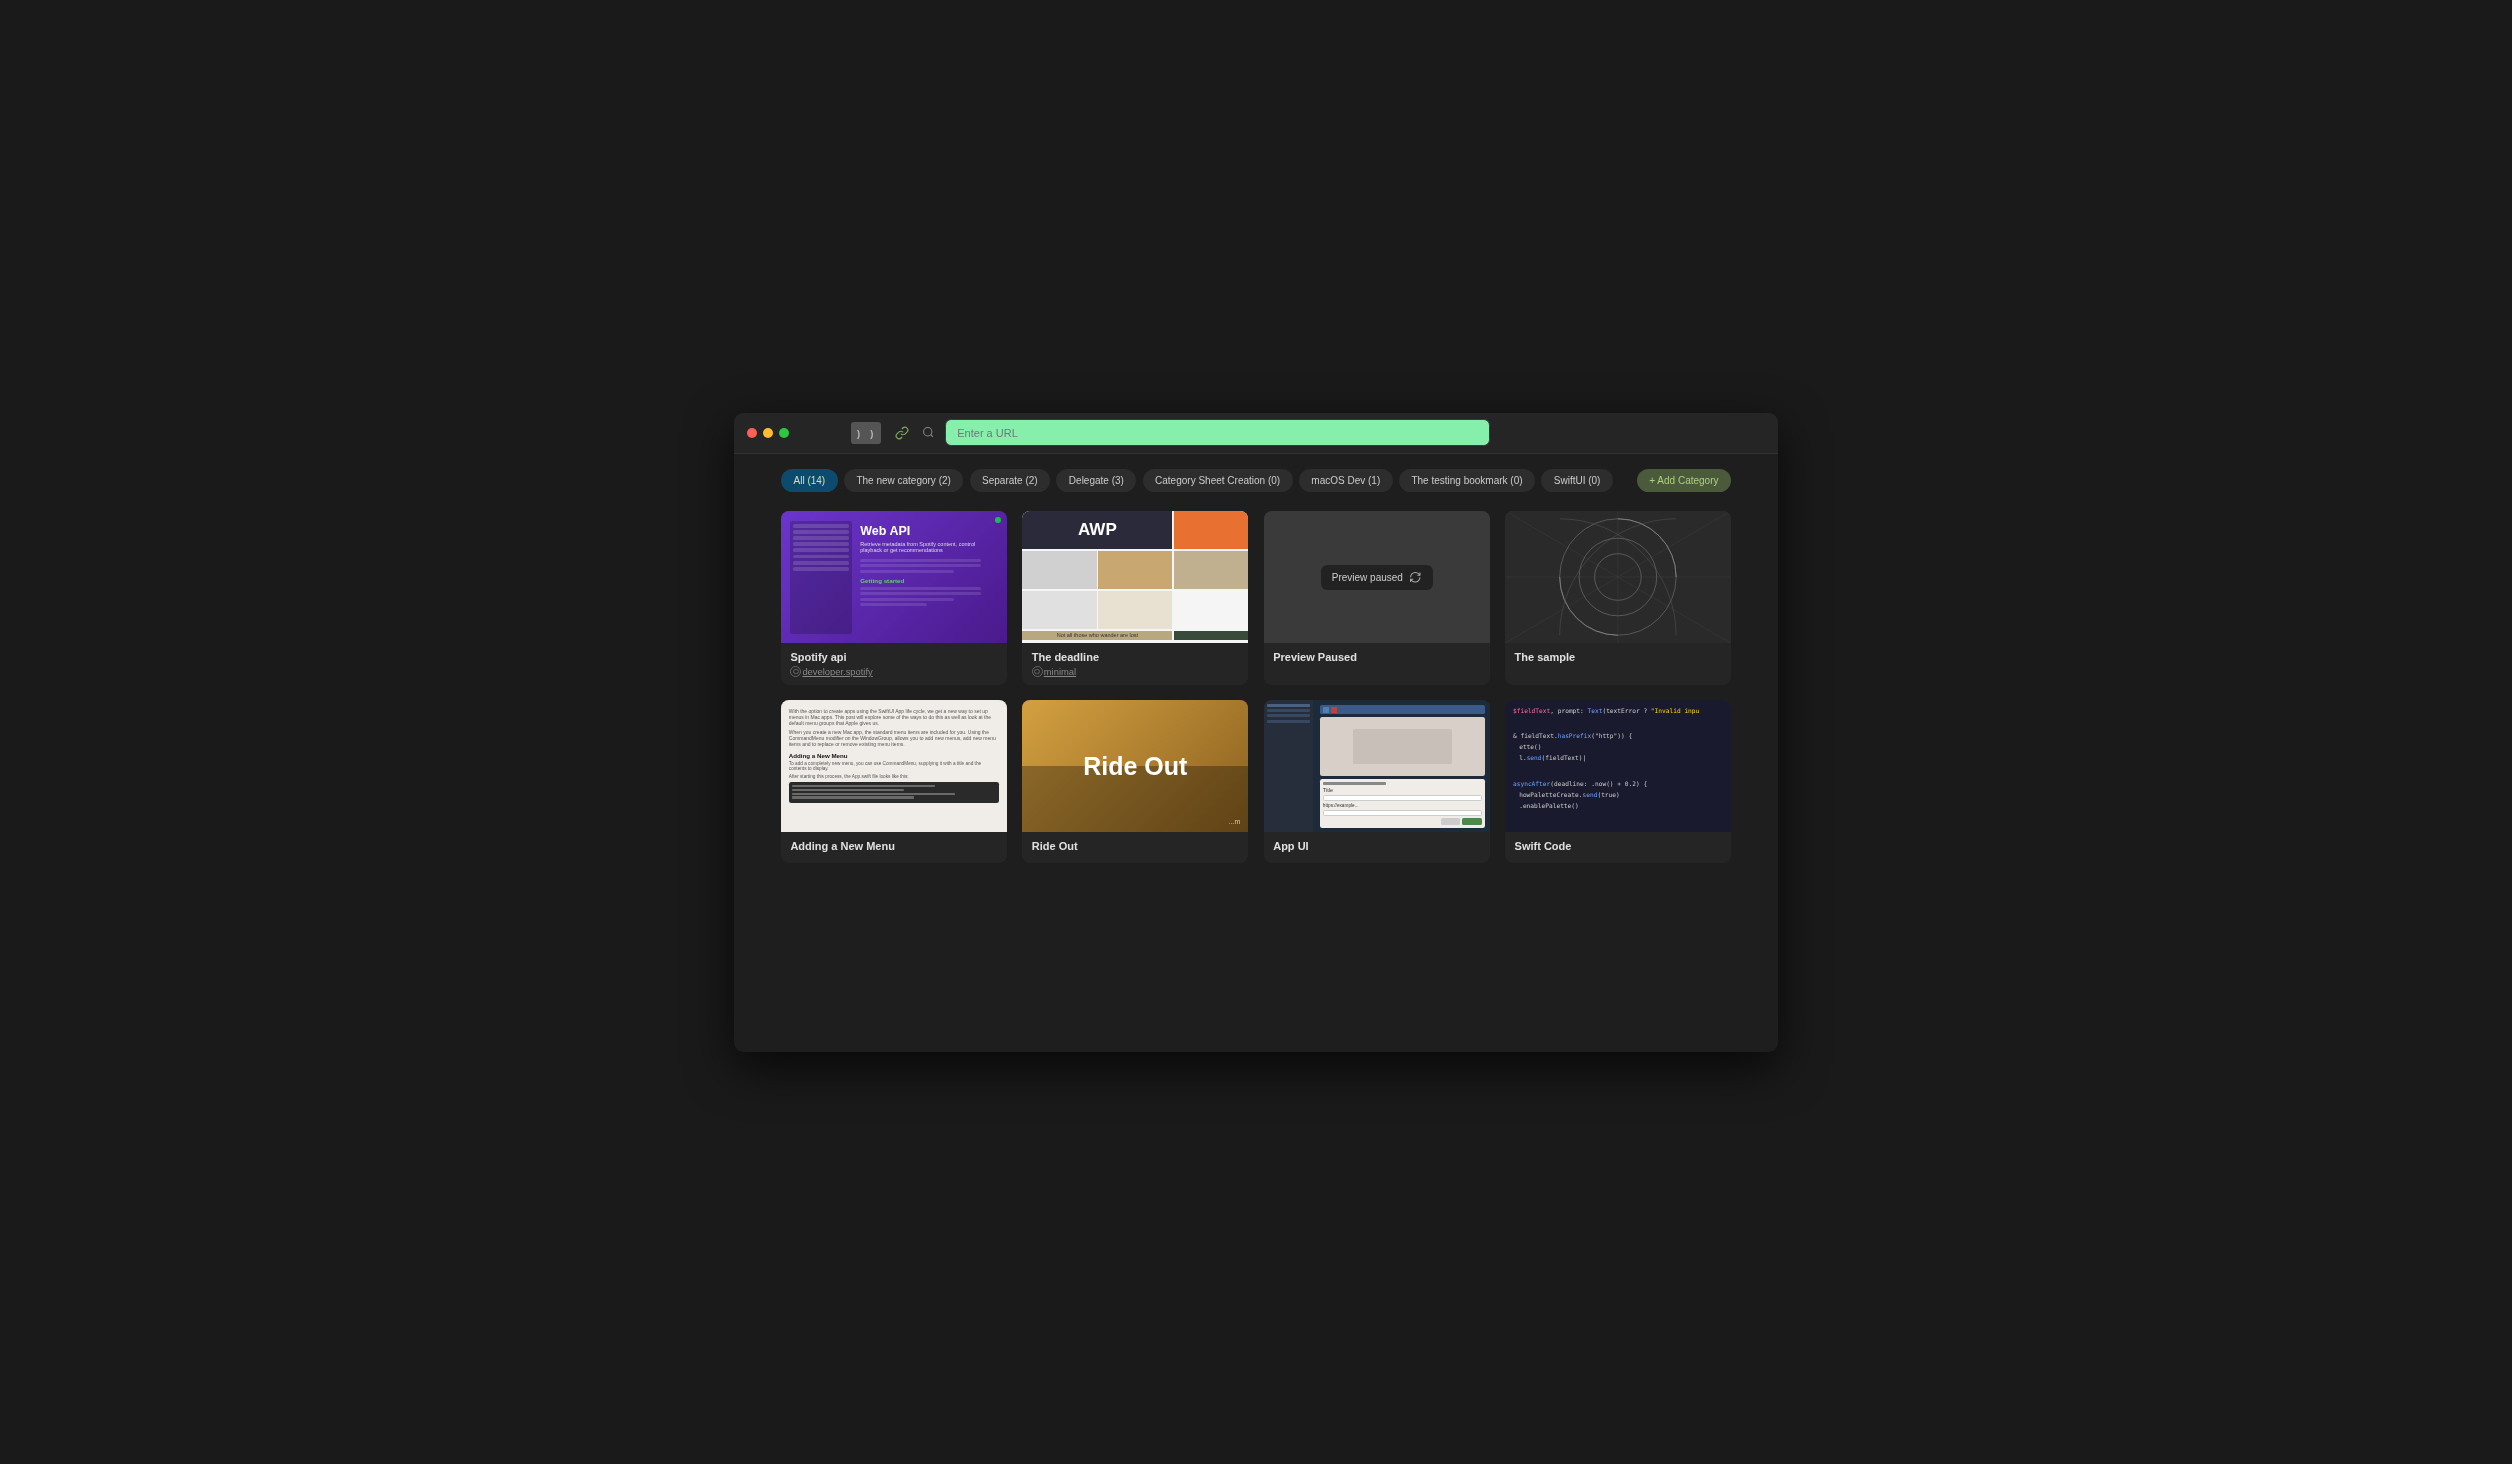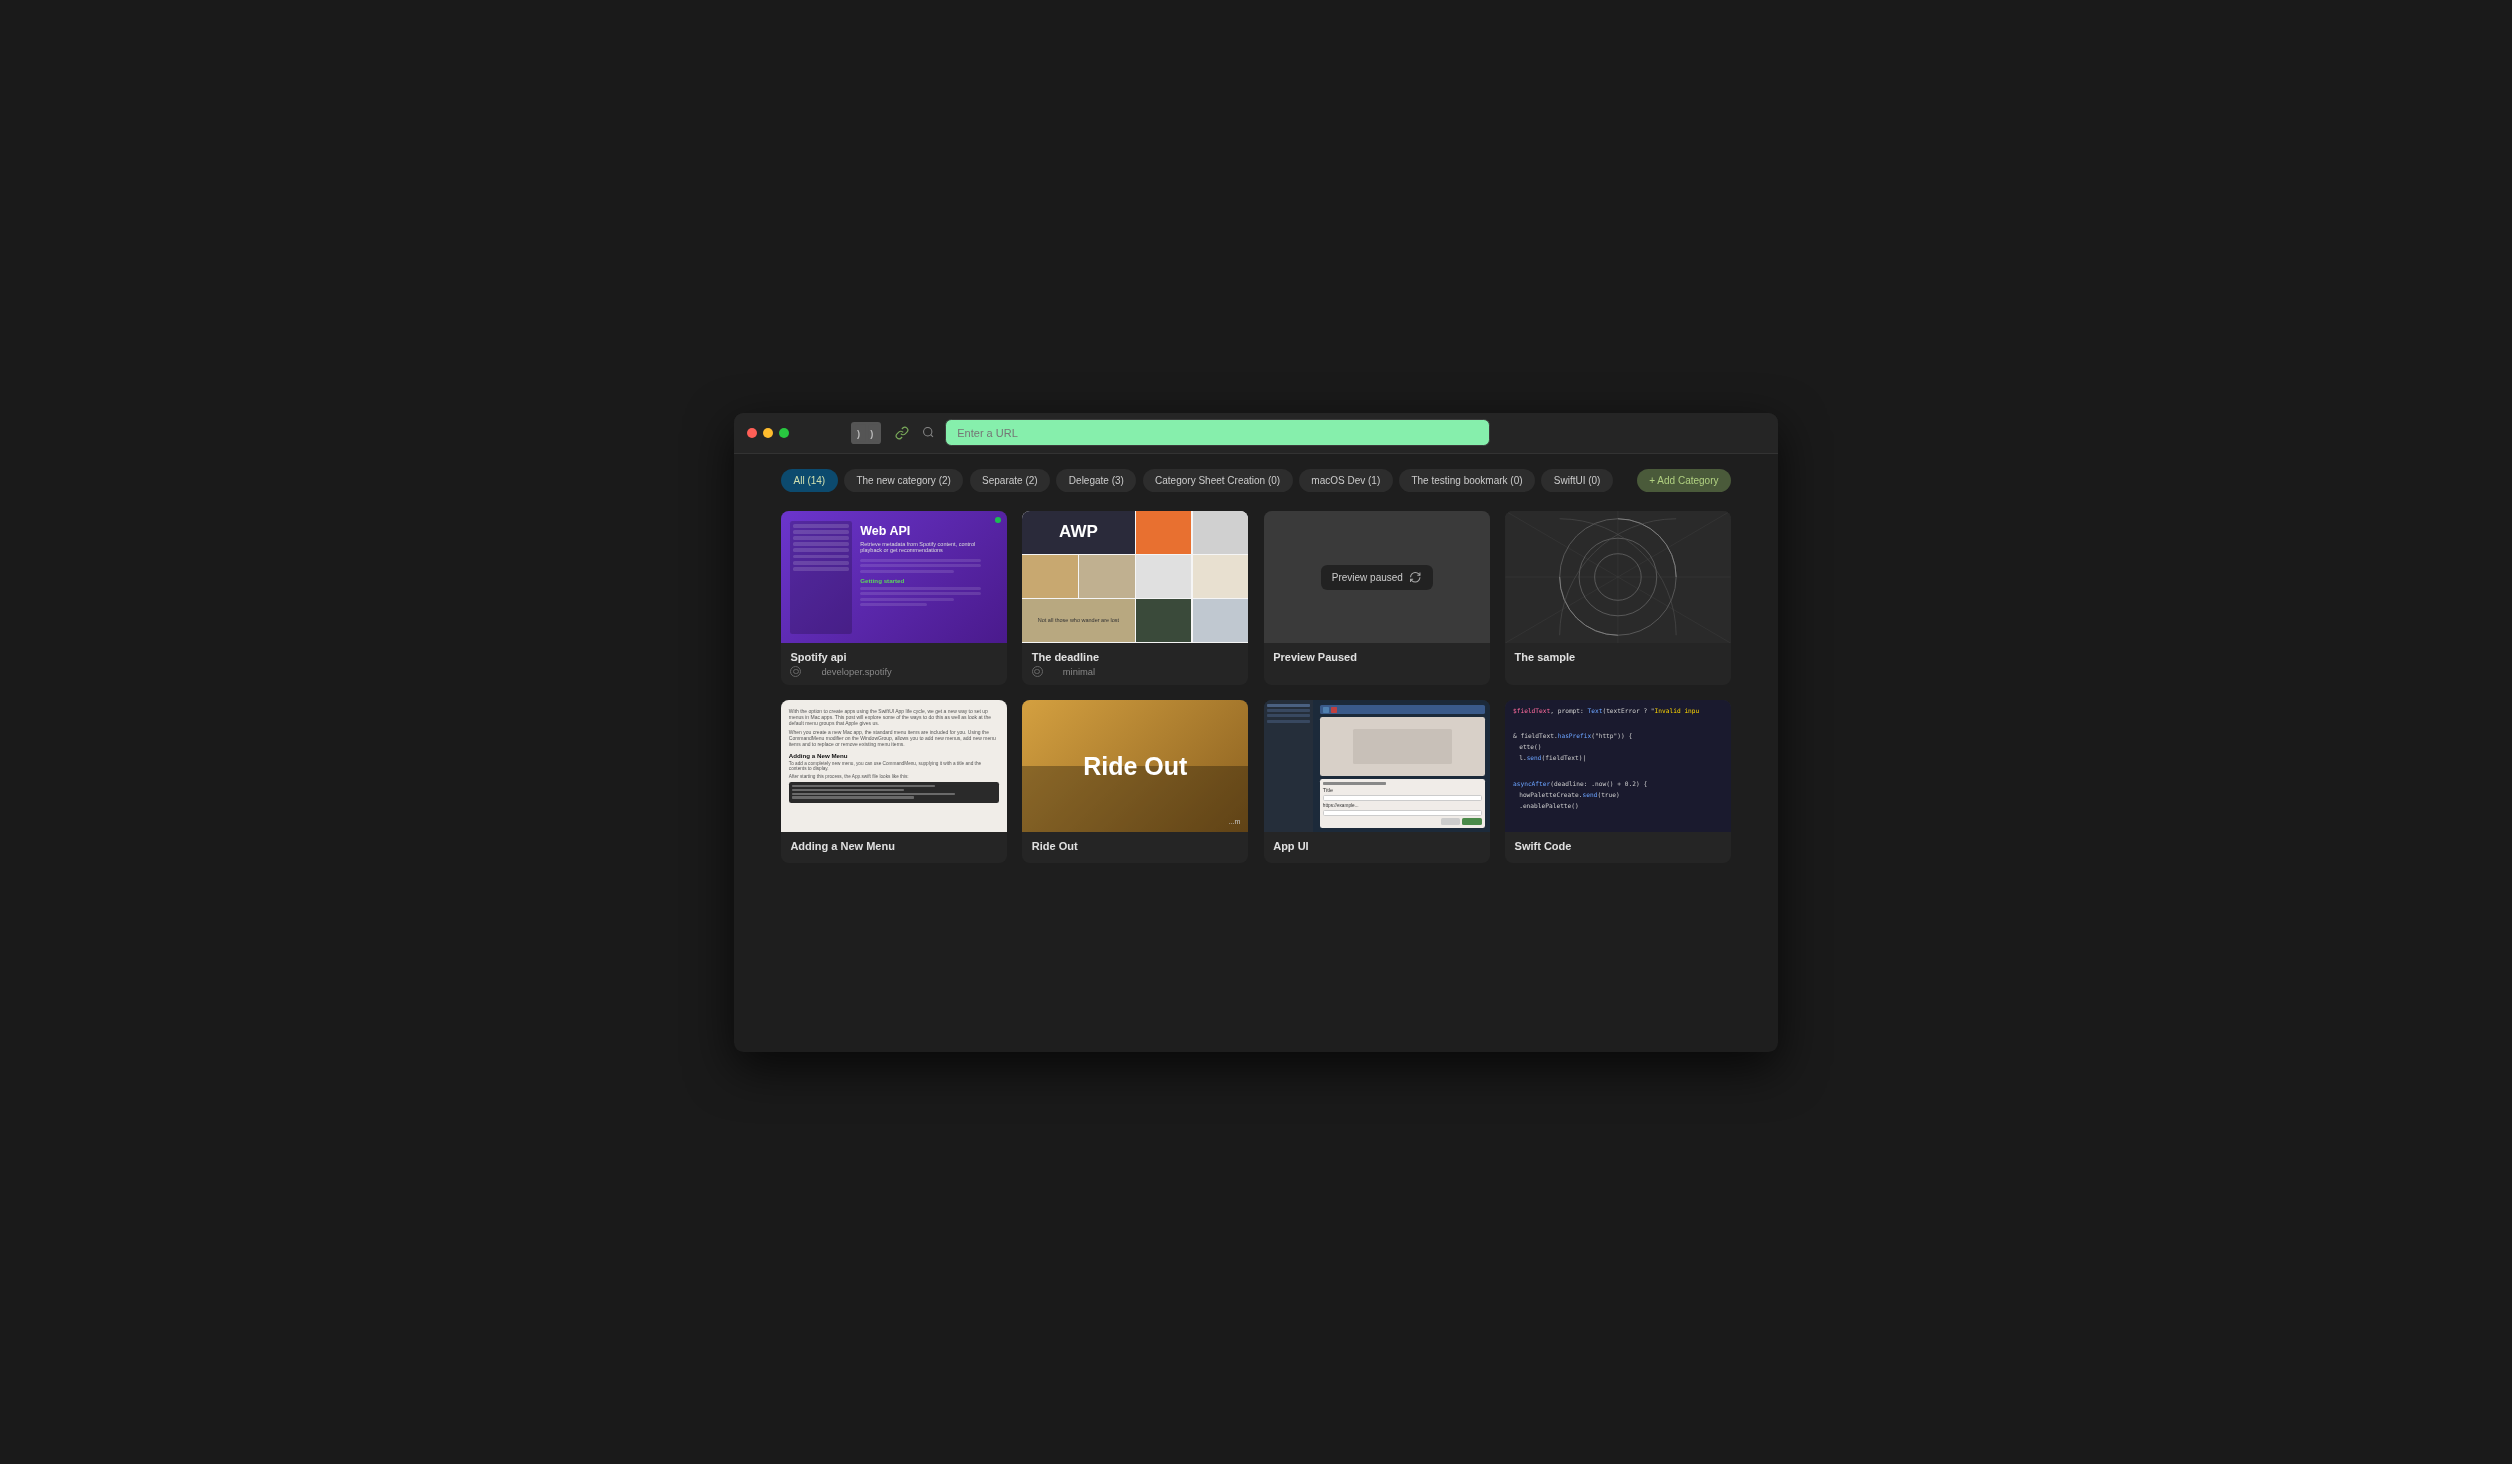--- a/index.html
+++ b/index.html
@@ -235,21 +235,21 @@
 
     .content-line.wide { width: 90%; }
     .content-line.medium { width: 70%; }
     .content-line.short { width: 50%; }
 
     
     .preview-gallery {
       background: #f5f5f5;
       height: 100%;
       display: grid;
-      grid-template-columns: repeat(4, 1fr);
+      grid-template-columns: repeat(3, 1fr);
       grid-template-rows: repeat(3, 1fr);
       gap: 1.6px;
     }
 
     .gallery-cell {
       background: #888;
     }
     .gallery-cell.orange { background: #e87030; }
     .gallery-cell.tan { background: #c8a870; }
 
@@ -435,23 +435,24 @@
     .card-title {
       font-size: 11px;
       font-weight: 600;
       color: #e0e0e0;
       margin-bottom: 3.1px;
     }
 
     .card-domain {
       display: flex;
       align-items: flex-end;
-      gap: 20px;
+      gap: 1px;
       font-size: 9.4px;
       color: #888;
+      text-decoration: underline;
     }
 
     .domain-icon {
       width: 11px;
       height: 11px;
       border-radius: 50%;
       border: 1.2px solid #666;
       display: flex;
       align-items: center;
       justify-content: center;

